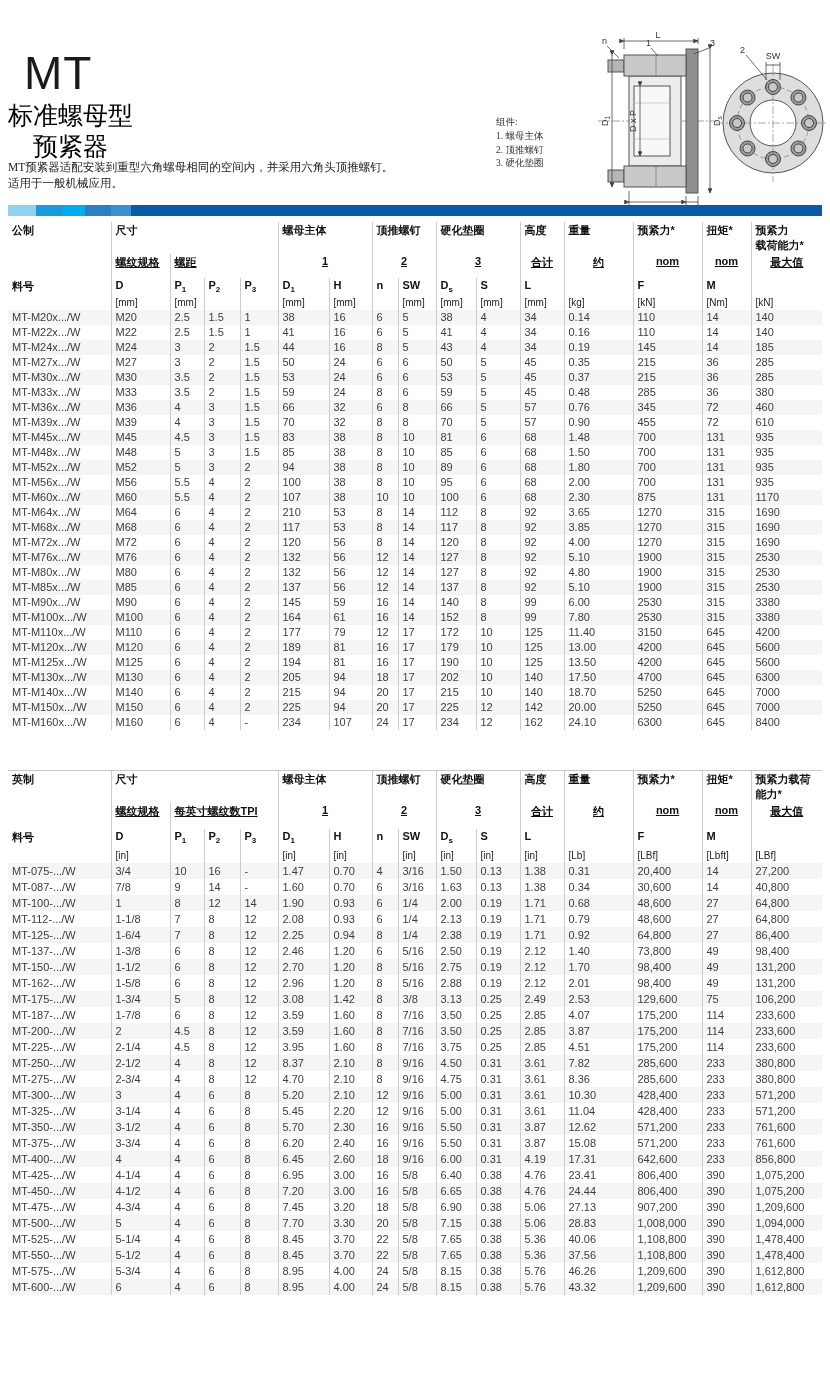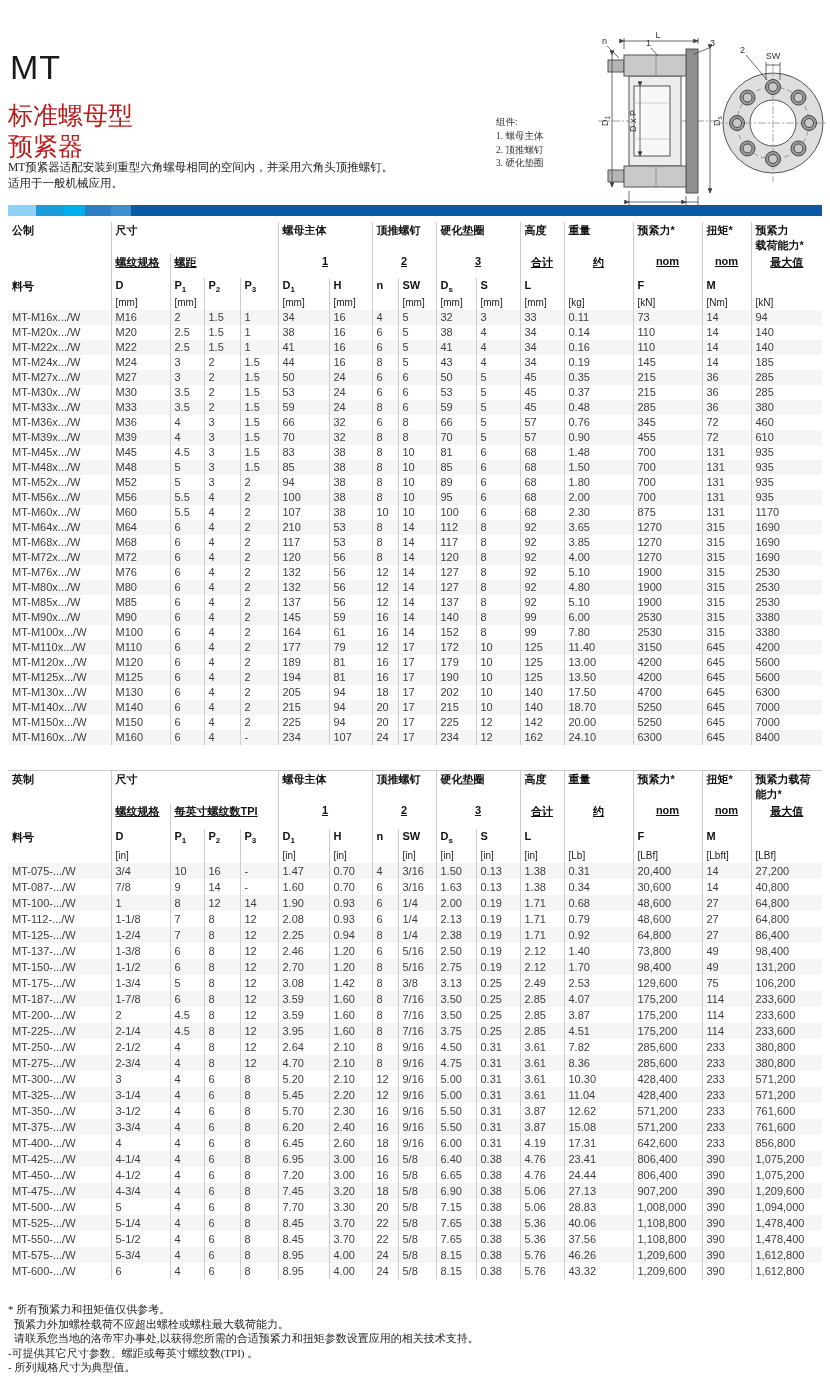--- a/index.html
+++ b/index.html
@@ -1,21 +1,21 @@
 <!DOCTYPE html>
 <html><head>
 <meta charset="utf-8">
 <style>
   * { margin:0; padding:0; box-sizing:border-box; }
   body { background:#fff; font-family:"Liberation Sans", sans-serif; }
   .page { position:relative; width:830px; height:1388px; background:#fff; overflow:hidden; }
 
   
-  .title { position:absolute; left:10px; top:50px; font-size:34px; font-weight:300; letter-spacing:1px; color:#1a1a1a; line-height:1; }
-  .subtitle { position:absolute; left:8px; top:100px; font-size:25px; font-weight:500; color:#b91c1c; line-height:1.22; }
+  .title { position:absolute; left:24px; top:50px; font-size:46px; font-weight:300; letter-spacing:1px; color:#1a1a1a; line-height:1; }
+  .subtitle { position:absolute; left:8px; top:100px; font-size:25px; font-weight:500; color:#000000; line-height:1.22;text-align:center; }
   .desc { position:absolute; left:8px; top:160px; font-family:"Liberation Serif", serif; font-size:11.5px; color:#222; line-height:1.35; }
 
   
   .figure-area { position:absolute; left:480px; top:28px; width:348px; height:192px; }
   .legend { position:absolute; left:16px; top:88px; font-family:"Liberation Serif", serif; font-size:9.5px; color:#333; line-height:1.45; }
   svg text { font-family:"Liberation Sans", sans-serif; font-size:9px; fill:#333; }
   svg .sub { font-size:6.5px; }
 
   
   .bar { position:absolute; left:8px; top:205px; width:814px; height:11px; display:flex; }
@@ -233,38 +233,20 @@
             <th><span>D</span><sub>s</sub><div class="unit">[mm]</div></th>
             <th><span>S</span><div class="unit">[mm]</div></th>
             <th><span>L</span><div class="unit">[mm]</div></th>
             <th><span></span><div class="unit">[kg]</div></th>
             <th><span>F</span><div class="unit">[kN]</div></th>
             <th><span>M</span><div class="unit">[Nm]</div></th>
             <th><span></span><div class="unit">[kN]</div></th>
           </tr>
         </thead>
         <tbody>
-          <tr>
-            <td>MT-M16x.../W</td>
-            <td>M16</td>
-            <td>2</td>
-            <td>1.5</td>
-            <td>1</td>
-            <td>34</td>
-            <td>16</td>
-            <td>4</td>
-            <td>5</td>
-            <td>32</td>
-            <td>3</td>
-            <td>33</td>
-            <td>0.11</td>
-            <td>73</td>
-            <td>14</td>
-            <td>94</td>
-          </tr>
           <tr>
             <td>MT-M20x.../W</td>
             <td>M20</td>
             <td>2.5</td>
             <td>1.5</td>
             <td>1</td>
             <td>38</td>
             <td>16</td>
             <td>6</td>
             <td>5</td>
@@ -899,21 +881,21 @@
             <td>2.13</td>
             <td>0.19</td>
             <td>1.71</td>
             <td>0.79</td>
             <td>48,600</td>
             <td>27</td>
             <td>64,800</td>
           </tr>
           <tr>
             <td>MT-125-.../W</td>
-            <td>1-2/4</td>
+            <td>1-6/4</td>
             <td>7</td>
             <td>8</td>
             <td>12</td>
             <td>2.25</td>
             <td>0.94</td>
             <td>8</td>
             <td>1/4</td>
             <td>2.38</td>
             <td>0.19</td>
             <td>1.71</td>
@@ -952,20 +934,38 @@
             <td>5/16</td>
             <td>2.75</td>
             <td>0.19</td>
             <td>2.12</td>
             <td>1.70</td>
             <td>98,400</td>
             <td>49</td>
             <td>131,200</td>
           </tr>
           <tr>
+            <td>MT-162-.../W</td>
+            <td>1-5/8</td>
+            <td>6</td>
+            <td>8</td>
+            <td>12</td>
+            <td>2.96</td>
+            <td>1.20</td>
+            <td>8</td>
+            <td>5/16</td>
+            <td>2.88</td>
+            <td>0.19</td>
+            <td>2.12</td>
+            <td>2.01</td>
+            <td>98,400</td>
+            <td>49</td>
+            <td>131,200</td>
+          </tr>
+          <tr>
             <td>MT-175-.../W</td>
             <td>1-3/4</td>
             <td>5</td>
             <td>8</td>
             <td>12</td>
             <td>3.08</td>
             <td>1.42</td>
             <td>8</td>
             <td>3/8</td>
             <td>3.13</td>
@@ -1029,21 +1029,21 @@
             <td>175,200</td>
             <td>114</td>
             <td>233,600</td>
           </tr>
           <tr>
             <td>MT-250-.../W</td>
             <td>2-1/2</td>
             <td>4</td>
             <td>8</td>
             <td>12</td>
-            <td>2.64</td>
+            <td>8.37</td>
             <td>2.10</td>
             <td>8</td>
             <td>9/16</td>
             <td>4.50</td>
             <td>0.31</td>
             <td>3.61</td>
             <td>7.82</td>
             <td>285,600</td>
             <td>233</td>
             <td>380,800</td>
@@ -1297,20 +1297,13 @@
             <td>5.76</td>
             <td>43.32</td>
             <td>1,209,600</td>
             <td>390</td>
             <td>1,612,800</td>
           </tr>
         </tbody>
       </table>
     </div>
 
-  <div class="notes">
-    <div>* 所有预紧力和扭矩值仅供参考。</div>
-    <div>预紧力外加螺栓载荷不应超出螺栓或螺柱最大载荷能力。</div>
-    <div>请联系您当地的洛帝牢办事处,以获得您所需的合适预紧力和扭矩参数设置应用的相关技术支持。</div>
-    <div>-可提供其它尺寸参数、螺距或每英寸螺纹数(TPI) 。</div>
-    <div>- 所列规格尺寸为典型值。</div>
-  </div>
 </div>
 
 </body></html>

